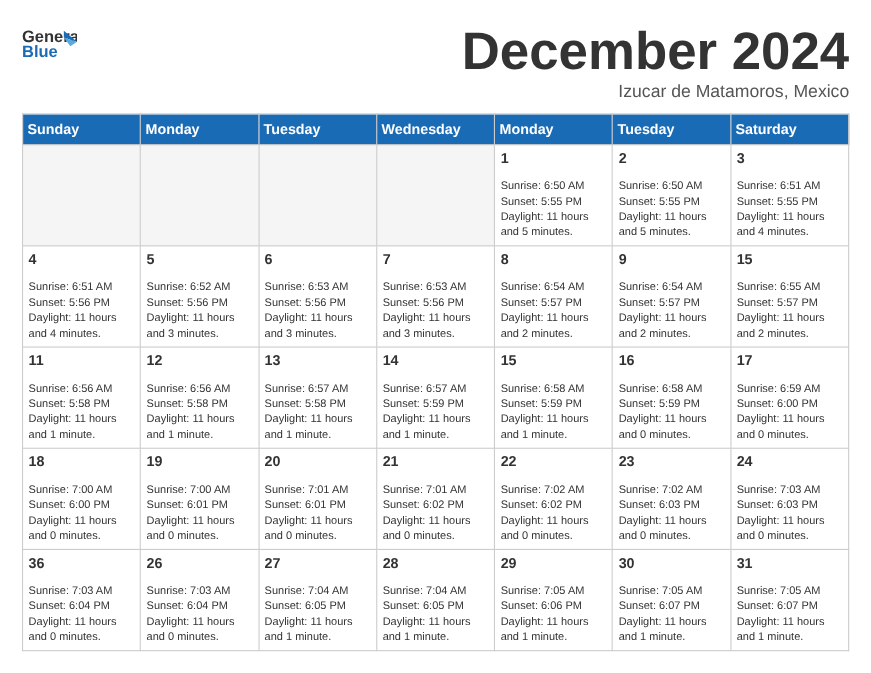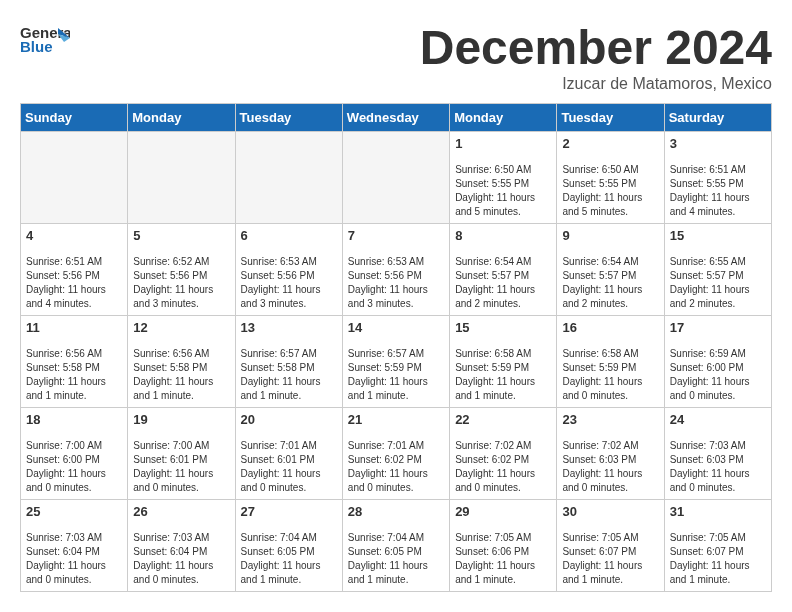--- a/index.html
+++ b/index.html
@@ -303,21 +303,21 @@
         <span class="day-num">24</span>
         <div class="day-info">
           <div>Sunrise: 7:03 AM</div>
           <div>Sunset: 6:03 PM</div>
           <div>Daylight: 11 hours and 0 minutes.</div>
         </div>
       </td>
       </tr>
       <tr>
         <td>
-        <span class="day-num">25</span>
+        <span class="day-num">36</span>
         <div class="day-info">
           <div>Sunrise: 7:03 AM</div>
           <div>Sunset: 6:04 PM</div>
           <div>Daylight: 11 hours and 0 minutes.</div>
         </div>
       </td>
         <td>
         <span class="day-num">26</span>
         <div class="day-info">
           <div>Sunrise: 7:03 AM</div>

